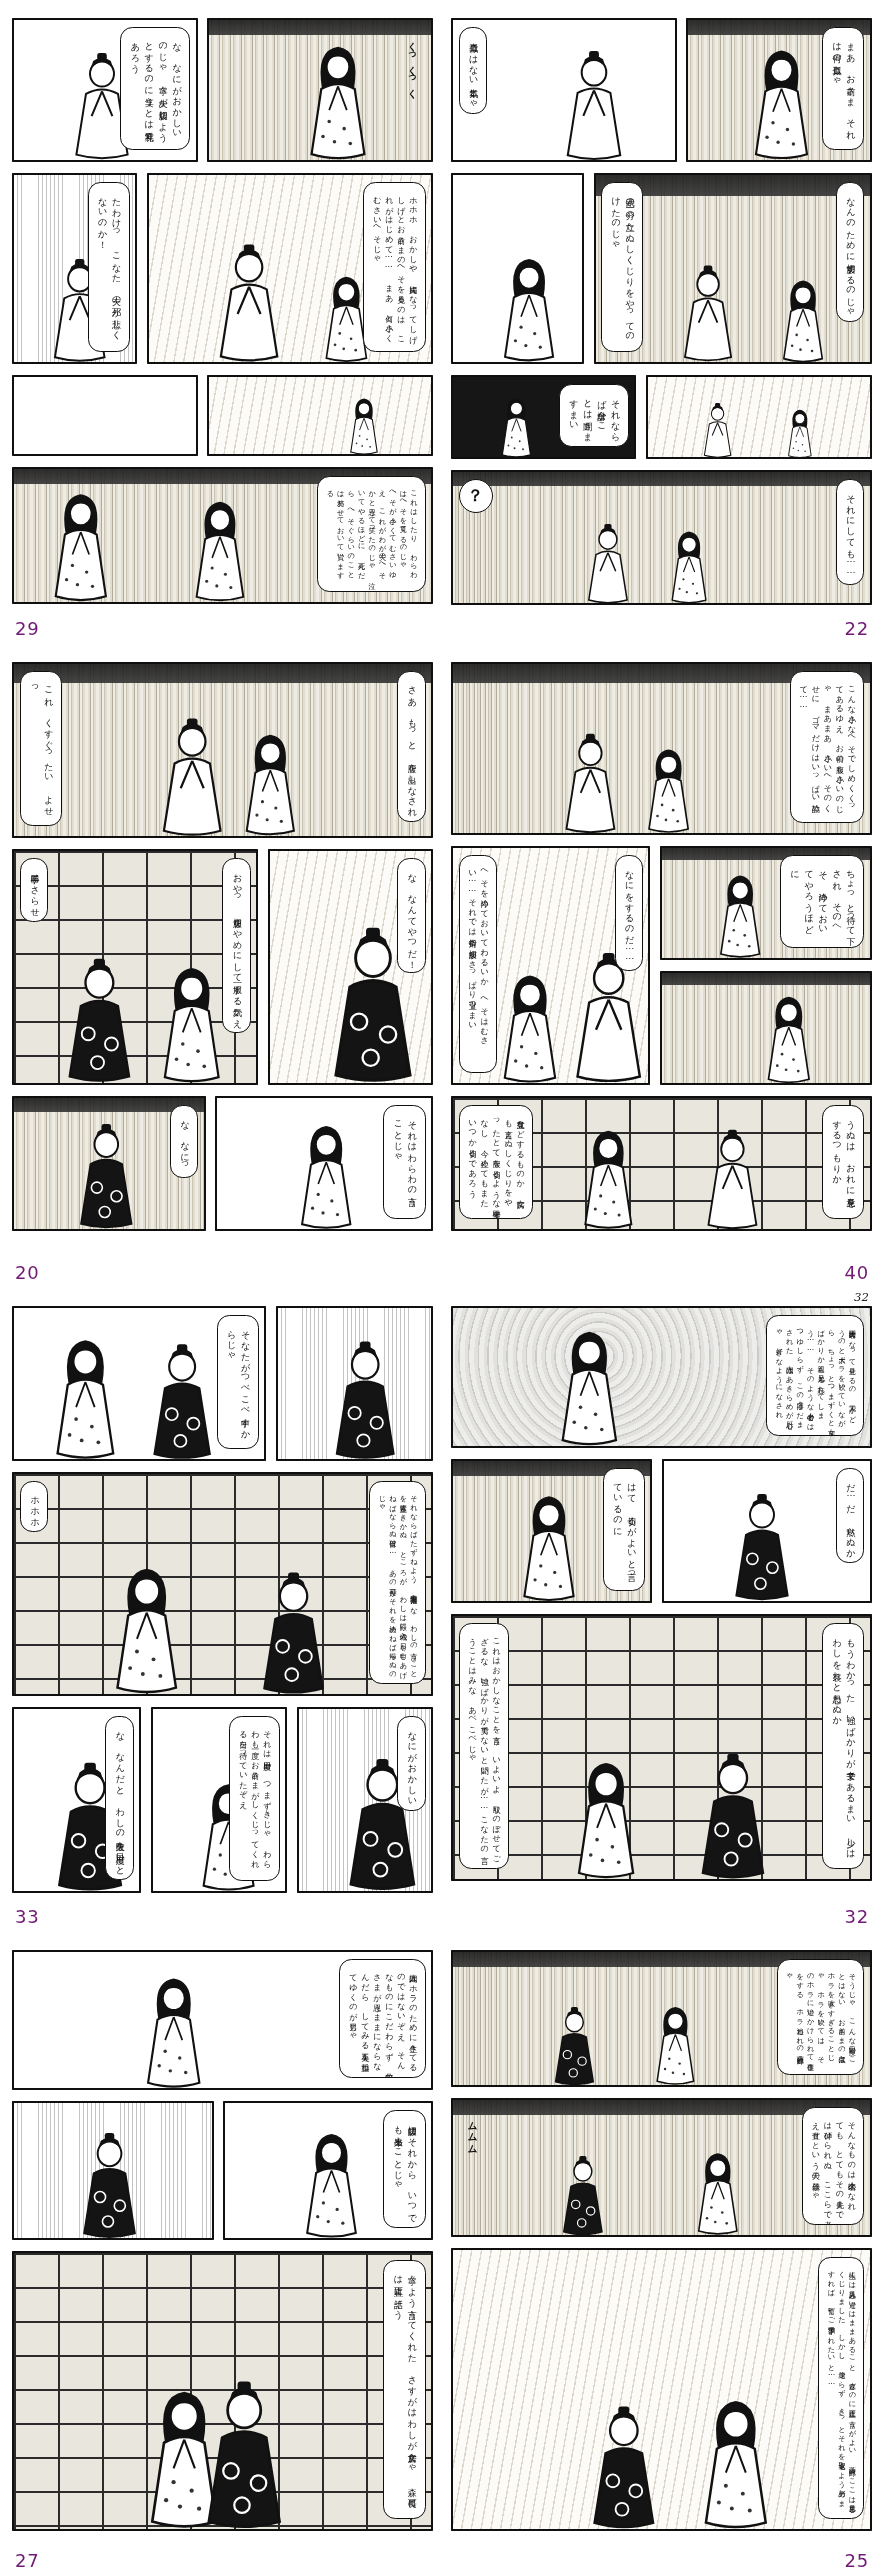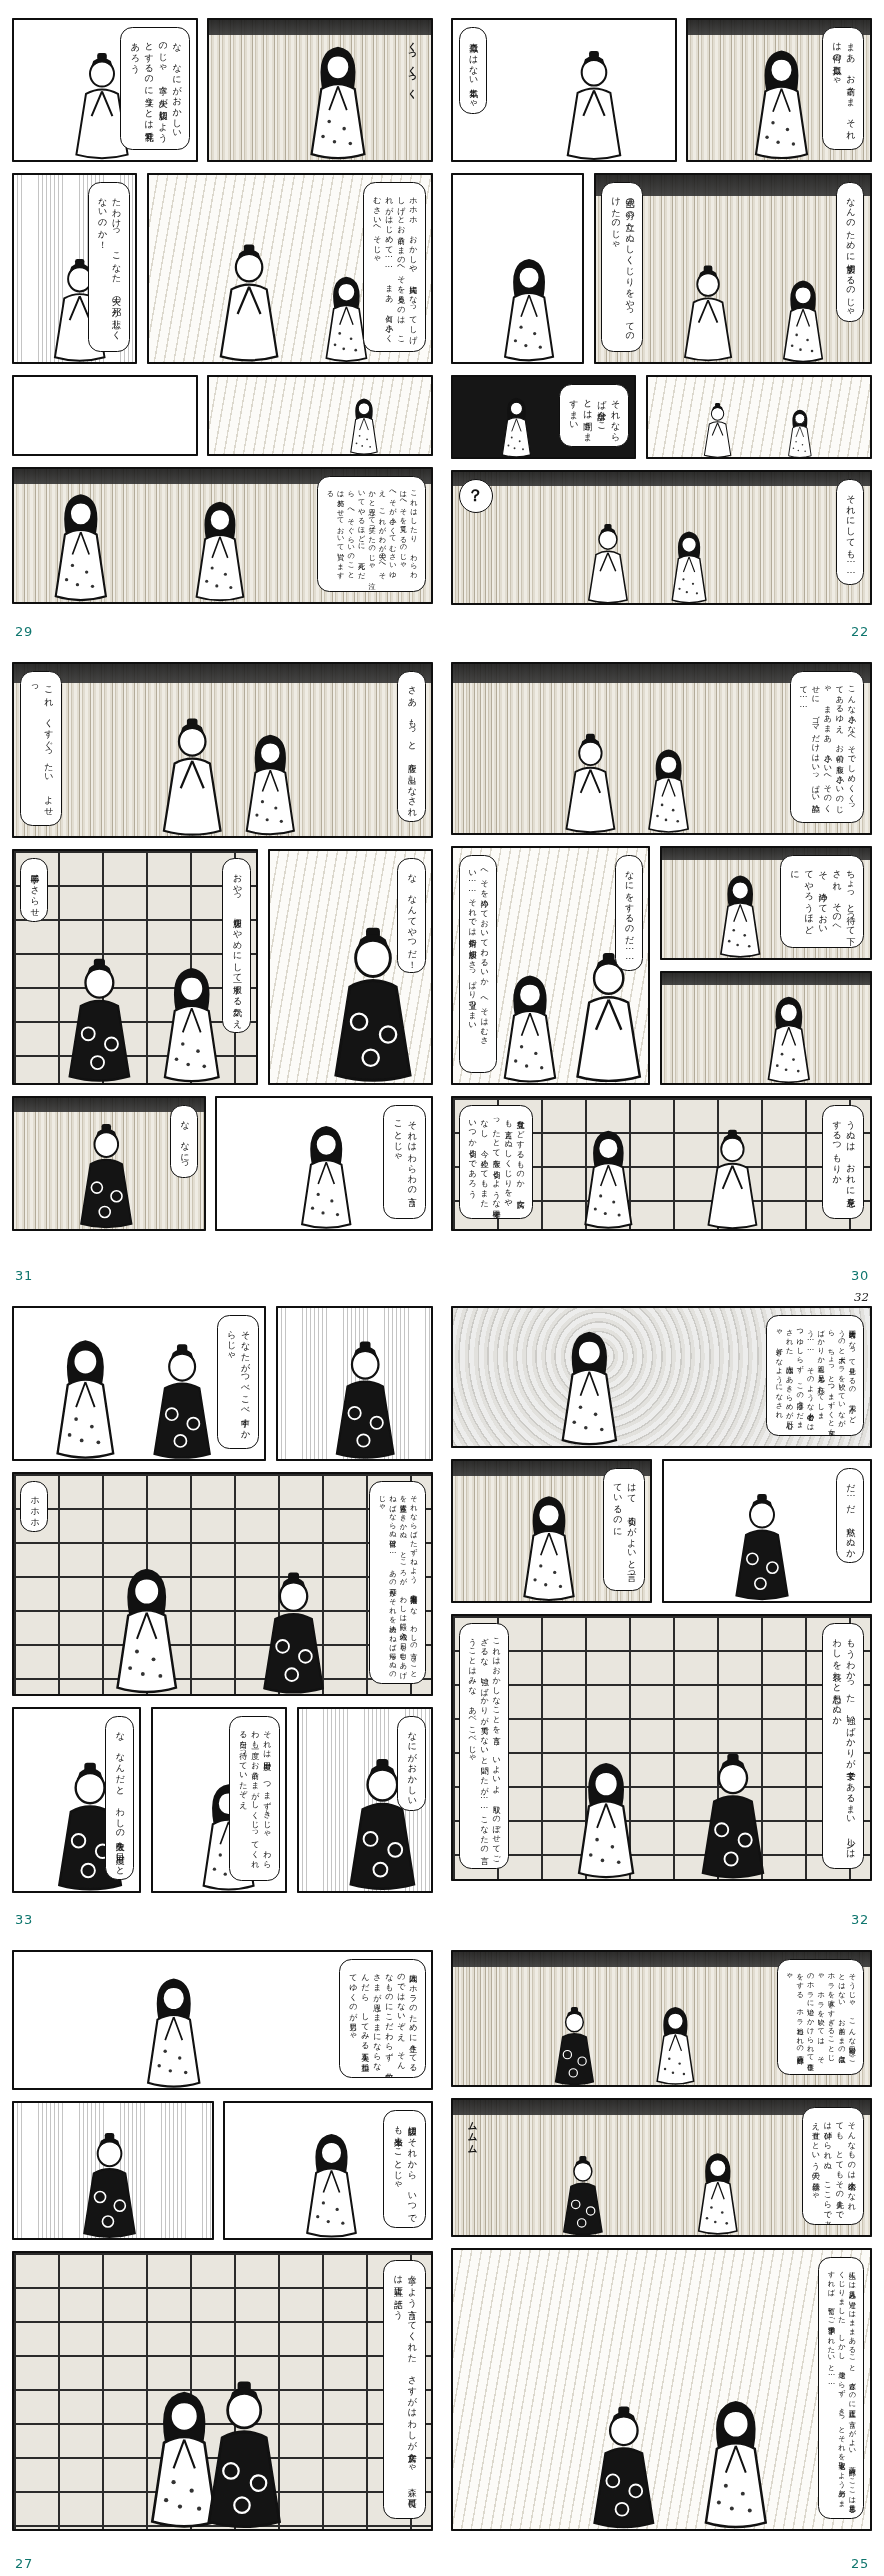--- a/index.html
+++ b/index.html
@@ -28,21 +28,21 @@
   .bubble.pos-left{left:5.5px;}
   .bubble.small{font-size:8px;line-height:1.5;}
   .bubble.xsmall{font-size:7.2px;line-height:1.45;}
   .bubble.plain{border:none;background:transparent;font-weight:bold;font-size:9.6px;}
   .bubble.round{writing-mode:horizontal-tb;width:34px;height:34px;border-radius:50%;display:flex;
     align-items:center;justify-content:center;padding:0;font-size:16.5px;font-weight:bold;}
   
   .fig{position:absolute;bottom:-1.4px;z-index:1;aspect-ratio:100/140;}
   .fig svg{width:100%;height:100%;display:block;}
   
-  .pagenum{position:absolute;bottom:-25px;font-size:13px;color:#0f766e;letter-spacing:0.7px;text-align:center;}
+  .pagenum{position:absolute;bottom:-25px;font-size:18px;color:#701a75;letter-spacing:0.7px;text-align:center;}
   .pagenum.side-left{left:2.7px;}
   .pagenum.side-right{right:2.7px;}
   .folio{position:absolute;top:-16px;right:2.7px;font-size:11.7px;font-style:italic;font-family:"DejaVu Serif",serif;color:#222;}
   .defs{position:absolute;width:0;height:0;overflow:hidden;}
 </style>
 </head>
 <body>
 
 <svg class="defs" aria-hidden="true">
   <defs>
@@ -290,21 +290,21 @@
             <div class="panel bg-plain" style="flex: 53 1 0px;">
               <div class="fig" style="left: 32%; height: 86%;">
                 <svg viewBox="0 0 100 140">
                   <use href="#sym-woman"></use>
                 </svg>
               </div>
               <div class="bubble pos-right">それはわらわの言うことじゃ</div>
             </div>
           </div>
         </div>
-        <div class="pagenum side-left">31</div>
+        <div class="pagenum side-left">20</div>
       </div>
       <div class="page">
         <div class="rows">
           <div class="prow" style="height: 173px;">
             <div class="panel bg-straw" style="flex: 100 1 0px;">
               <div class="fig" style="left: 24%; height: 62%;">
                 <svg viewBox="0 0 100 140">
                   <use href="#sym-man-white"></use>
                 </svg>
               </div>
@@ -359,21 +359,21 @@
               <div class="fig" style="left: 58%; height: 80%;">
                 <svg viewBox="0 0 100 140">
                   <use href="#sym-man-white"></use>
                 </svg>
               </div>
               <div class="bubble pos-right">うぬは おれに意見をするつもりか</div>
               <div class="bubble pos-left small">意見などするものか 女房にも言えぬしくじりをやったとて腹を切るような甲斐性なし 今 止めてもまたいつか切るであろう</div>
             </div>
           </div>
         </div>
-        <div class="pagenum side-right">30</div>
+        <div class="pagenum side-right">40</div>
       </div>
     </section>
     <section class="spread">
       <div class="page">
         <div class="rows">
           <div class="prow" style="height: 155px;">
             <div class="panel bg-plain" style="flex: 62 1 0px;">
               <div class="fig" style="left: 10%; height: 86%;">
                 <svg viewBox="0 0 100 140">
                   <use href="#sym-woman"></use>

